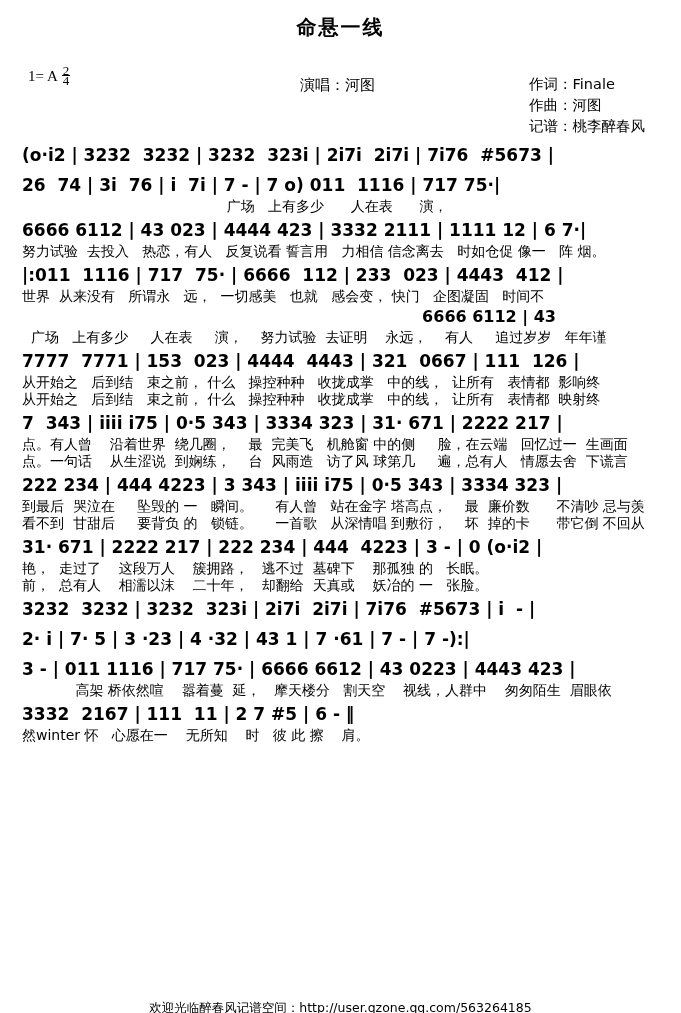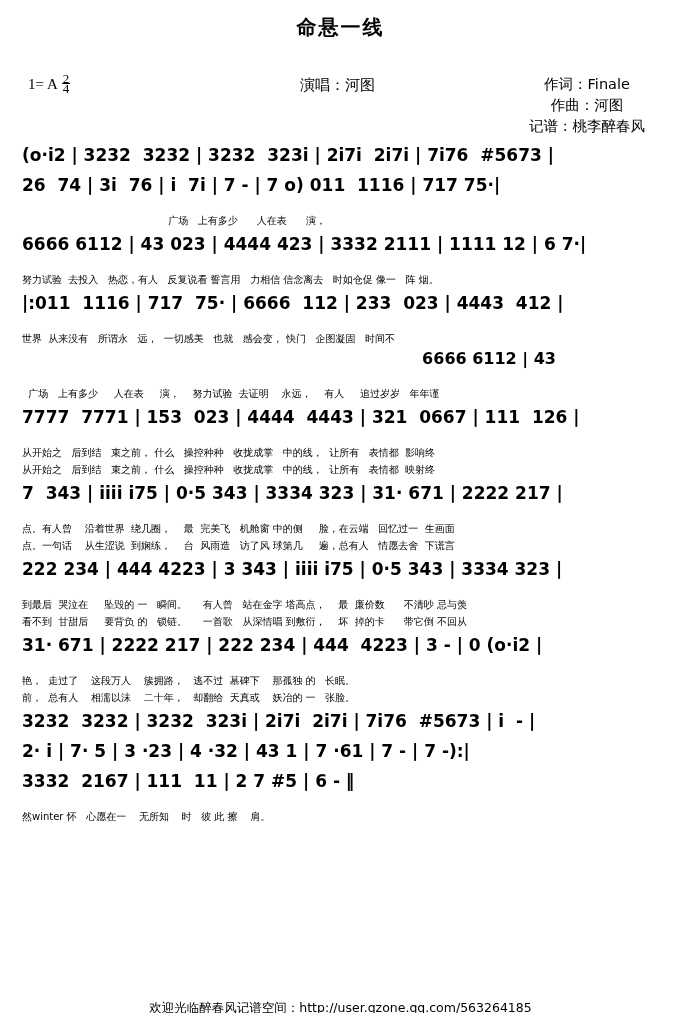--- a/index.html
+++ b/index.html
@@ -16,21 +16,21 @@
   .title{
     text-align:center;
     font-size:20px;
     font-weight:bold;
     font-family:"DejaVu Sans", sans-serif;
     letter-spacing:2px;
     margin-top:14px;
   }
   .meta-left{
     position:absolute;
-    left:28px; top:60px;
+    left:28px; top:52px;
     font-size:15px;
     font-family:"Liberation Serif", serif;
   }
   .meta-left .frac{
     display:inline-block;
     vertical-align:-4px;
     text-align:center;
     line-height:9px;
     font-size:13px;
     margin-left:4px;
@@ -43,21 +43,21 @@
     left:300px; top:62px;
     font-size:15px;
     font-family:"DejaVu Sans", sans-serif;
   }
   .credits{
     position:absolute;
     right:36px; top:60px;
     font-size:14.5px;
     font-family:"DejaVu Sans", sans-serif;
     line-height:21px;
-    text-align:center;
+    text-align:left;
   }
 
   .score{
     position:absolute;
     left:0; top:128px;
     width:578px;
   }
 
   .line{
     position:relative;
@@ -69,25 +69,24 @@
   .notes{
     font-family:"DejaVu Sans", sans-serif;
     font-weight:bold;
     font-size:17px;
     letter-spacing:0px;
     white-space:pre;
     line-height:26px;
   }
   .lyrics{
     font-family:"DejaVu Sans", sans-serif;
-    font-size:10px;
+    font-size:14px;
     white-space:pre;
     line-height:17px;
     letter-spacing:0px;
-    margin-top:14px;
   }
   .notes-sm{
     font-family:"DejaVu Sans", sans-serif;
     font-weight:bold;
     font-size:16px;
     white-space:pre;
     line-height:24px;
   }
   .footer{
     position:absolute;
@@ -170,20 +169,24 @@
     <div class="line">
       <div class="notes">3232  3232 | 3232  323i | 2i7i  2i7i | 7i76  #5673 | i  - |</div>
       <div class="lyrics"></div>
     </div>
 
     <div class="line">
       <div class="notes">2· i | 7· 5 | 3 ·23 | 4 ·32 | 43 1 | 7 ·61 | 7 - | 7 -):|</div>
       <div class="lyrics"></div>
     </div>
 
+    <div class="line">
+      <div class="notes">3 - | 011 1116 | 717 75· | 6666 6612 | 43 0223 | 4443 423 |</div>
+      <div class="lyrics">            高架 桥依然喧    嚣着蔓  延，   摩天楼分   割天空    视线，人群中    匆匆陌生  眉眼依</div>
+    </div>
 
     <div class="line">
       <div class="notes">3332  2167 | 111  11 | 2 7 #5 | 6 - ‖</div>
       <div class="lyrics">然winter 怀   心愿在一    无所知    时   彼 此 擦    肩。</div>
     </div>
 
   </div>
 
   <div class="footer">欢迎光临醉春风记谱空间：http://user.qzone.qq.com/563264185</div>
 </div>

